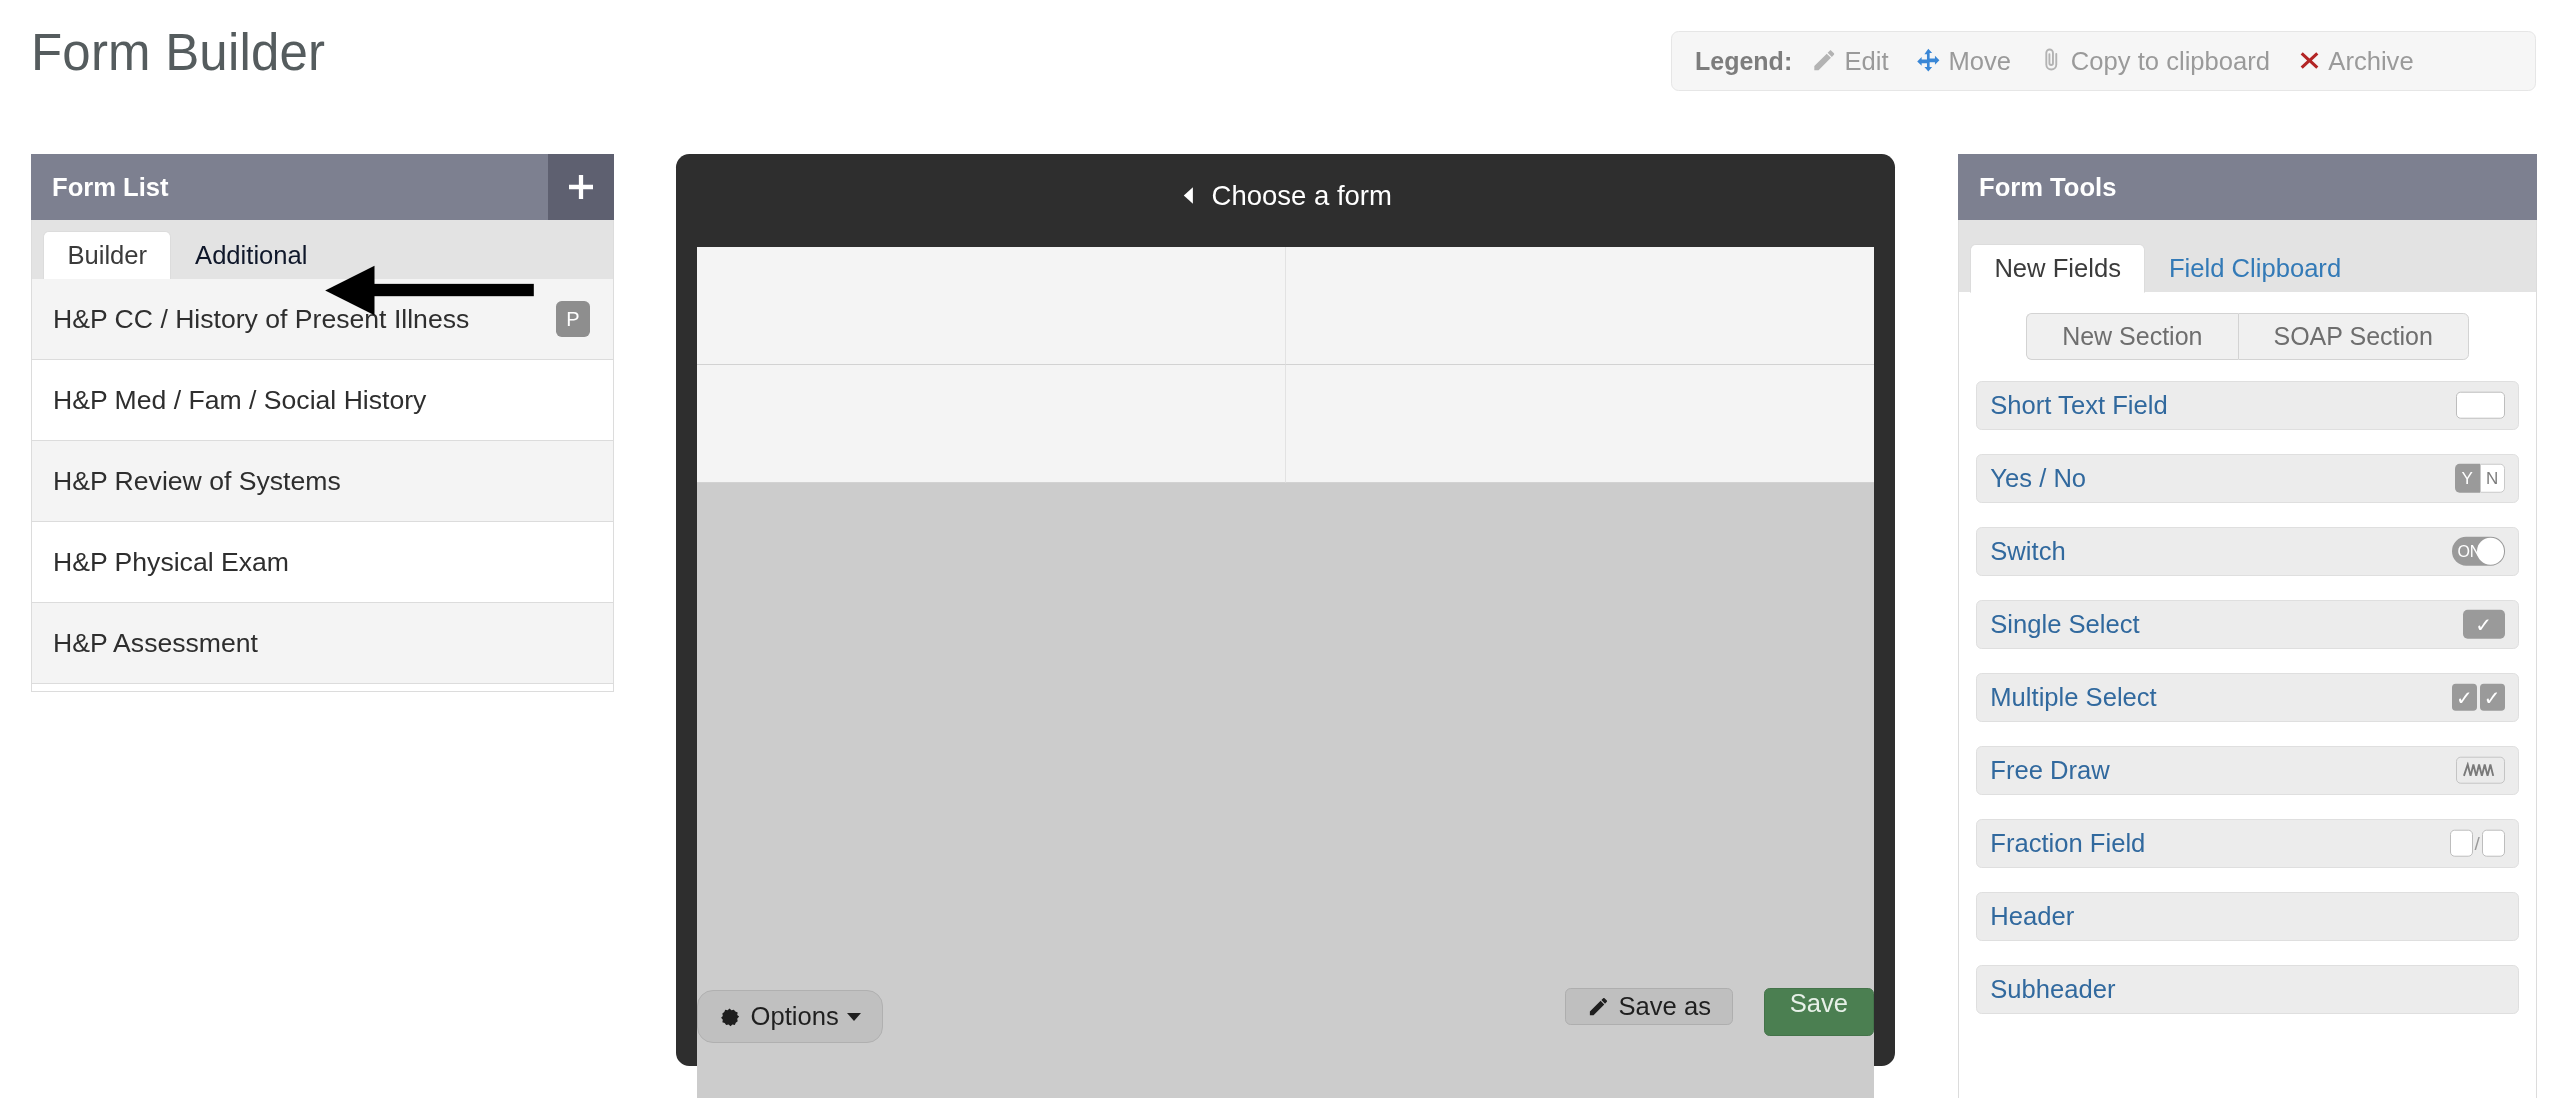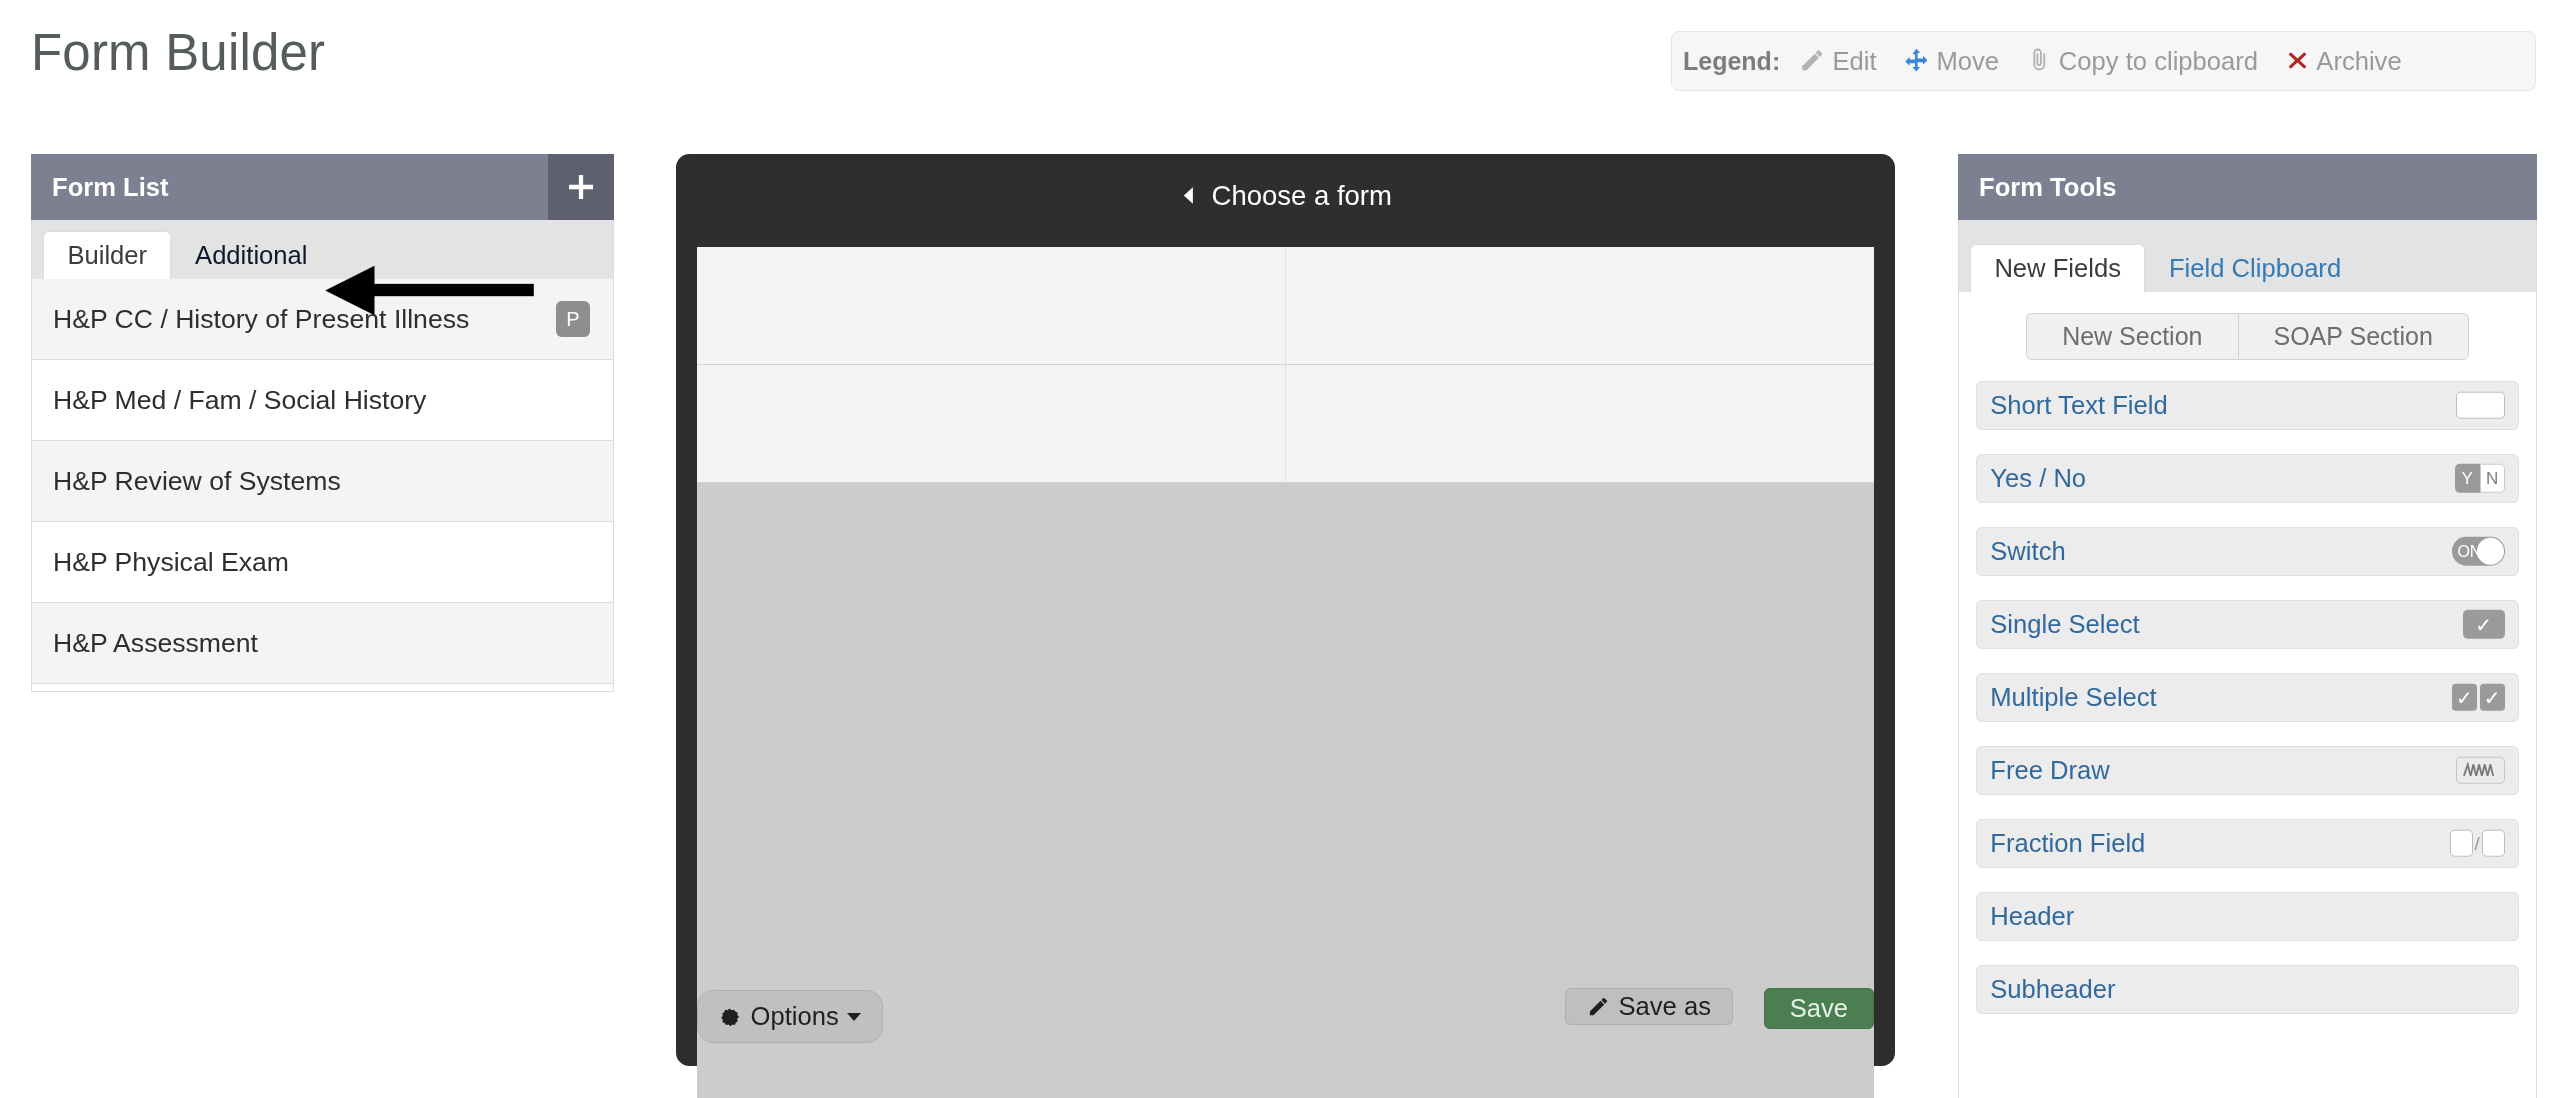--- a/index.html
+++ b/index.html
@@ -15,21 +15,21 @@
   #topbar { position: absolute; left: 0; top: 0; width: 2576px; height: 133px; }
   #page-title {
     position: absolute; left: 31px; top: 23px;
     font-size: 51px; font-weight: 300; color: #555c5e; letter-spacing: 0.2px;
     white-space: nowrap;
   }
   #legend-box {
     position: absolute; left: 1671px; top: 31px;
     width: 865px; height: 60px;
     background: #f6f6f6; border: 0.9px solid #e6e6e6; border-radius: 7.6px;
-    display: flex; align-items: center; padding-left: 11px; gap: 5.7px;
+    display: flex; align-items: center; padding-left: 23px; gap: 5.7px;
   }
   #legend-label { font-size: 25px; font-weight: bold; color: #7d7d7d; margin-right: 13.3px; white-space: nowrap; }
   .legend-item { display: flex; align-items: center; gap: 6.6px; margin-right: 21px; white-space: nowrap; }
   .legend-item .lg-text { font-size: 25.6px; color: #9a9a9a; }
   .ico { display: inline-block; line-height: 1; }
 
   
   #left-panel { position: absolute; left: 31px; top: 154px; width: 583px; }
   #form-list-header {
     position: relative; height: 66px; background: #7d8090;
@@ -106,23 +106,23 @@
     font-size: 25.6px; display: flex; align-items: center; gap: 8.5px;
     padding: 0 21px; cursor: pointer;
   }
   #save-as-button {
     position: absolute; right: 162px; top: 11.4px; height: 37px;
     background: #bfbfbf; color: #1f1f1f; border: 0.9px solid #aeaeae; border-radius: 5.7px;
     font-size: 25.6px; display: flex; align-items: center; gap: 8.5px;
     padding: 0 21px; cursor: pointer;
   }
   #save-button {
-    position: absolute; right: 21px; top: 11.4px; height: 41px;
+    position: absolute; right: 21px; top: 11.4px; height: 48px;
     background: #4b7f51; color: #e6f0e7; border: 0.9px solid #44734a; border-radius: 5.7px;
-    font-size: 25.6px; display: flex; align-items: center; justify-content: center;
+    font-size: 25.6px; display: flex; justify-content: center;
     padding: 0 25px; cursor: pointer;
   }
   .caret { width: 0; height: 0; border-left: 7.6px solid transparent; border-right: 7.6px solid transparent; border-top: 8.5px solid #1f1f1f; display: inline-block; }
 
   
   #right-panel { position: absolute; left: 1958px; top: 154px; width: 579px; height: 945px; }
   #form-tools-header { height: 66px; background: #7d8090; display: flex; align-items: center; }
   #form-tools-title { color: #fff; font-size: 25.6px; font-weight: bold; padding-left: 21px; }
   #tools-tabs {
     height: 72px; background: #e3e3e3;

